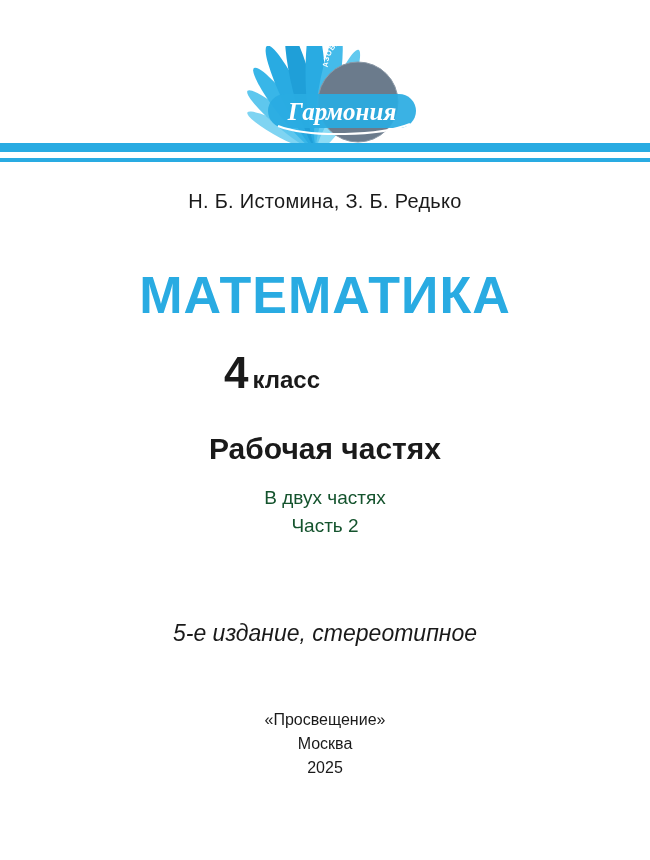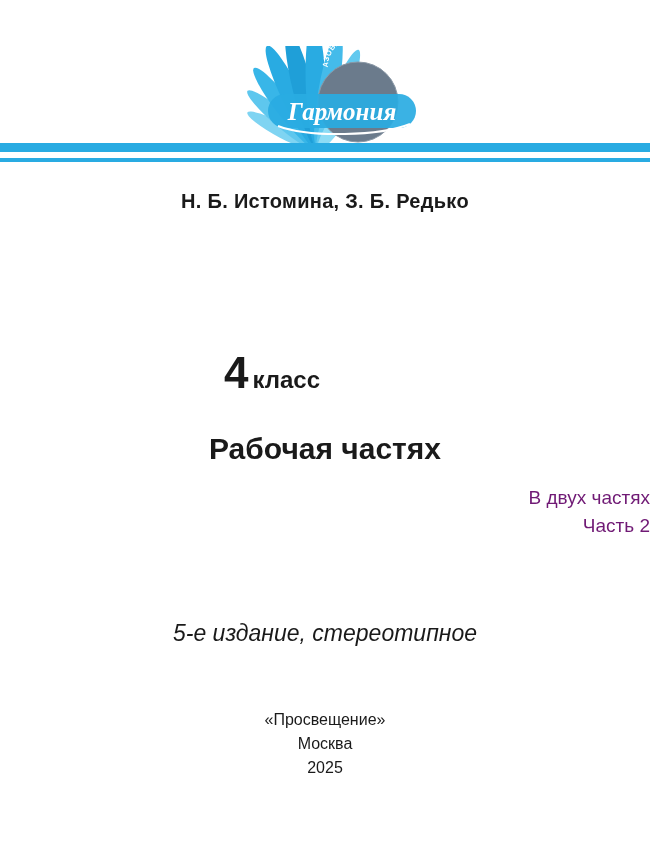--- a/index.html
+++ b/index.html
@@ -60,21 +60,21 @@
   }
 
   
   .authors {
     position: absolute;
     top: 190px;
     left: 0;
     width: 650px;
     text-align: center;
     font-size: 20px;
-    font-weight: bold;
+    font-weight: normal;
     letter-spacing: 0.3px;
     color: #1a1a1a;
   }
 
   
   .title {
     position: absolute;
     top: 268px;
     left: 0;
     width: 650px;
@@ -117,22 +117,22 @@
     font-weight: bold;
     color: #1a1a1a;
   }
 
   
   .parts-info {
     position: absolute;
     top: 484px;
     left: 0;
     width: 650px;
-    text-align: right;
-    color: #701a75;
+    text-align: center;
+    color: #14532d;
   }
   .parts-info div {
     font-size: 19px;
     line-height: 1.45;
   }
 
   
   .edition {
     position: absolute;
     top: 620px;
@@ -232,20 +232,21 @@
         </g>
       </svg>
     </div>
   </div>
 
   <div class="rule rule-top"></div>
   <div class="rule rule-bottom"></div>
 
   <div class="authors">Н. Б. Истомина,  З. Б. Редько</div>
 
+  <div class="title">МАТЕМАТИКА</div>
 
   <div class="grade-line">
     <span class="grade-number">4</span><span class="grade-word">класс</span>
   </div>
 
   <div class="subtitle">Рабочая частях</div>
 
   <div class="parts-info">
     <div>В двух частях</div>
     <div>Часть 2</div>

